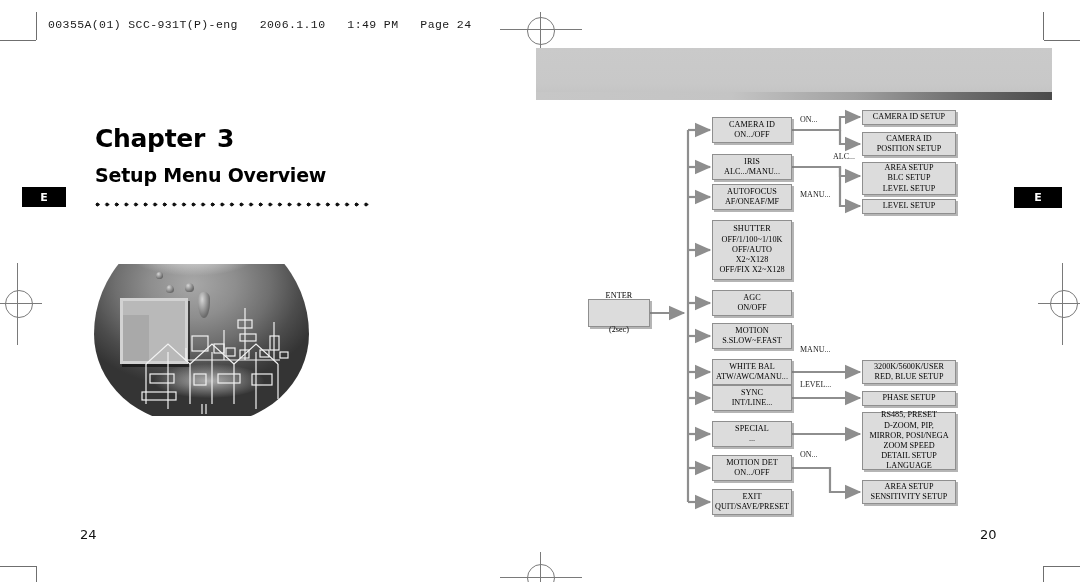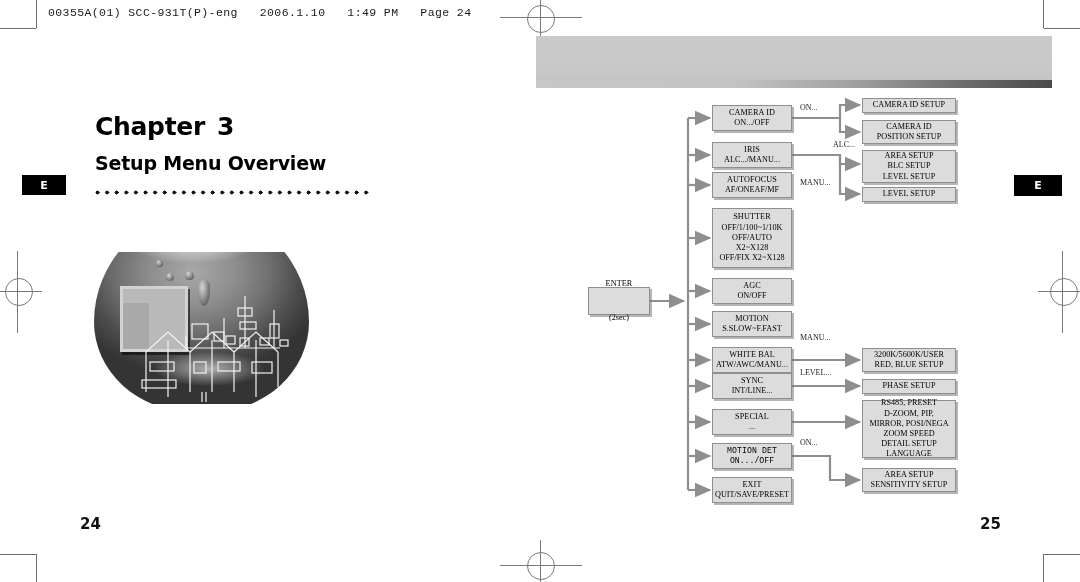--- a/index.html
+++ b/index.html
@@ -1,19 +1,19 @@
 <!DOCTYPE html>
 <html><head>
 <meta charset="utf-8">
 <style>
   html,body{margin:0;padding:0;background:#ffffff;}
   body{width:1080px;height:582px;position:relative;overflow:hidden;
        font-family:"Liberation Serif", serif; color:#000;}
 
-  .page{position:absolute;left:0;top:0;width:1080px;height:463px;}
+  .page{position:absolute;left:0;top:12px;width:1080px;height:463px;}
 
   
   .regmark{position:absolute;width:26px;height:26px;border:1px solid #7a7a7a;border-radius:50%;}
   .reg-h{position:absolute;background:#7a7a7a;height:1px;}
   .reg-v{position:absolute;background:#7a7a7a;width:1px;}
 
   .cropline{position:absolute;background:#6f6f6f;}
 
   
   .slug{position:absolute;left:48px;top:6px;font-family:"Liberation Mono", monospace;
@@ -29,21 +29,21 @@
      background-image:radial-gradient(circle at 2.5px 4.5px, #111 1.9px, rgba(0,0,0,0) 2.1px);
      background-size:9.6px 9px;background-repeat:repeat-x;}
   .bodytext{position:absolute;left:95px;top:207px;width:300px;
             font-family:"Liberation Sans", sans-serif;font-size:10.5px;line-height:15px;color:#111;}
 
   .etab{position:absolute;background:#000;color:#fff;font-family:"DejaVu Sans", sans-serif;
         font-weight:bold;font-size:11px;display:flex;align-items:center;justify-content:center;}
   .etab-left{left:22px;top:175px;width:44px;height:20px;}
   .etab-right{left:1014px;top:175px;width:48px;height:21px;}
 
-  .pagenum{position:absolute;font-family:"DejaVu Sans", sans-serif;font-weight:bold;font-size:15px;color:#111;}
+  .pagenum{position:absolute;font-family:"DejaVu Sans", sans-serif;font-weight:normal;font-size:13px;color:#111;}
   .pagenum-l{left:80px;top:515px;}
   .pagenum-r{left:980px;top:515px;}
 
   
   .photo{position:absolute;left:94px;top:252px;width:215px;height:152px;overflow:hidden;}
   .photo .dome{position:absolute;left:0;top:-40px;width:215px;height:200px;border-radius:50% 50% 46% 46%/55% 55% 45% 45%;
      background:radial-gradient(ellipse 62% 52% at 46% 30%, #a8a8a8 0%, #8e8e8e 32%, #6f6f6f 58%, #4c4c4c 80%, #343434 100%);}
   .photo .sheen{position:absolute;left:34px;top:-30px;width:130px;height:42px;border-radius:50%;
      background:radial-gradient(ellipse at 50% 50%, rgba(235,235,235,.85), rgba(160,160,160,0) 70%);}
   .photo .panel{position:absolute;left:26px;top:34px;width:62px;height:60px;background:#b9b9b9;
@@ -118,21 +118,21 @@
   <div class="dotrule"></div>
 
   <div class="etab etab-left">
     <span>E</span>
   </div>
   <div class="etab etab-right">
     <span>E</span>
   </div>
 
   <div class="pagenum pagenum-l">24</div>
-  <div class="pagenum pagenum-r">25</div>
+  <div class="pagenum pagenum-r">20</div>
 
   <div class="photo">
     <div class="dome"></div>
     <div class="sheen"></div>
     <div class="glow"></div>
     <div class="drop d2"></div>
     <div class="drop d3"></div>
     <div class="drop d1"></div>
     <div class="drop d4"></div>
     <div class="panel"></div>
@@ -256,21 +256,21 @@
     <div class="node" style="left:152px;top:283px;width:80px;height:26px;">
       <span class="ln ttl">SYNC</span>
       <span class="ln">INT/LINE...</span>
     </div>
 
     <div class="node" style="left:152px;top:319px;width:80px;height:26px;">
       <span class="ln ttl">SPECIAL</span>
       <span class="ln">...</span>
     </div>
 
-    <div class="node" style="left:152px;top:353px;width:80px;height:26px;font-family:Liberation Mono, monospace;">
+    <div class="node" style="left:152px;top:353px;width:80px;height:26px;">
       <span class="ln ttl">MOTION DET</span>
       <span class="ln">ON.../OFF</span>
     </div>
 
     <div class="node" style="left:152px;top:387px;width:80px;height:26px;">
       <span class="ln ttl">EXIT</span>
       <span class="ln">QUIT/SAVE/PRESET</span>
     </div>
 
     <div class="node" style="left:302px;top:8px;width:94px;height:15px;">

